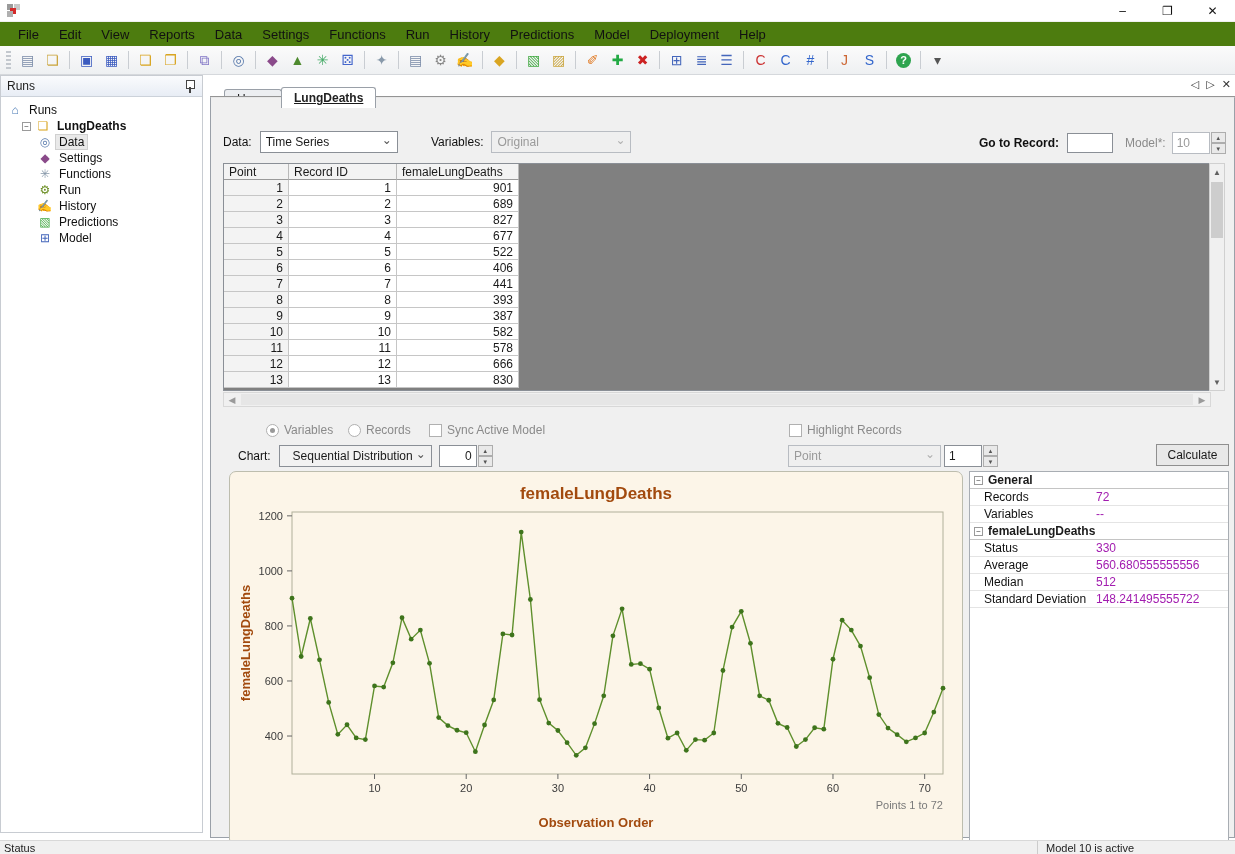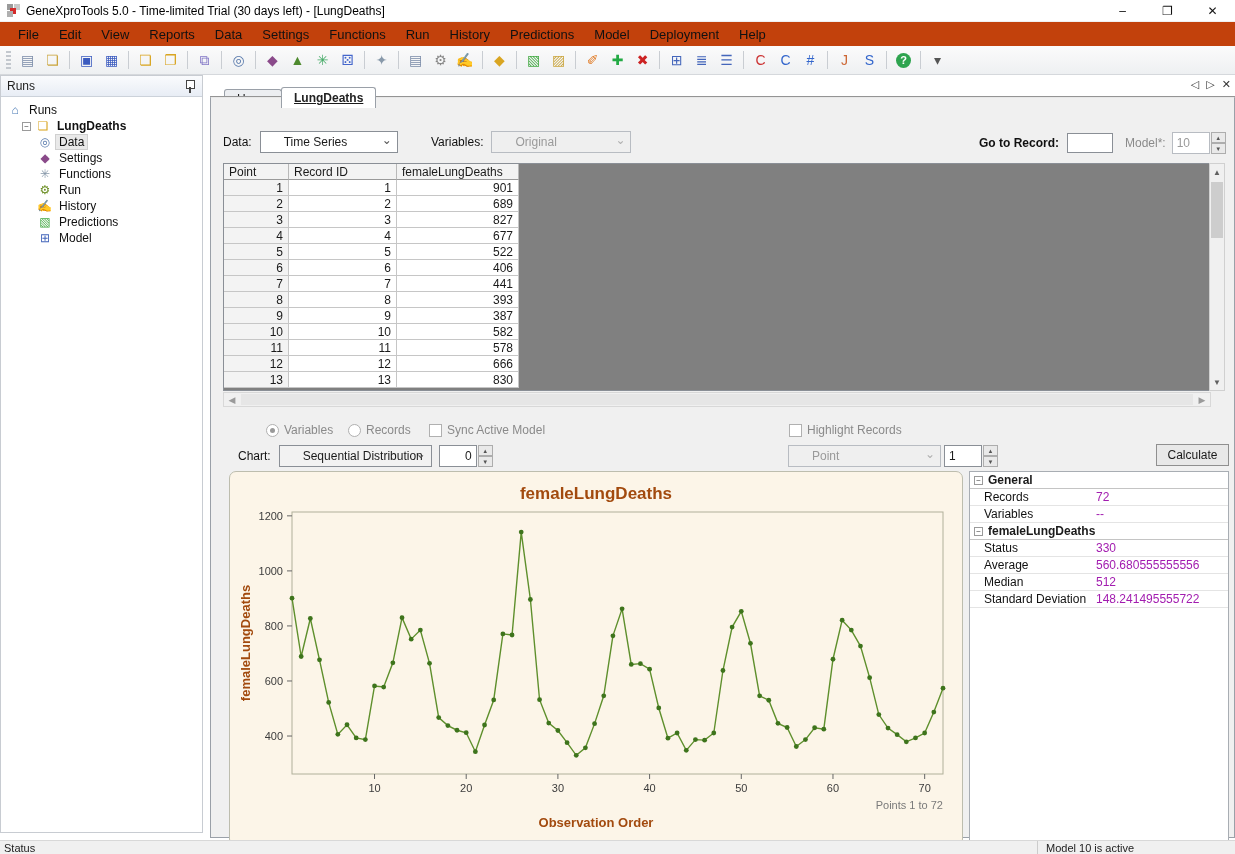--- a/index.html
+++ b/index.html
@@ -11,21 +11,21 @@
     background:#fff; display:flex; align-items:center; border-bottom:1px solid #f0f0f0;}
   #app-logo { width:13px; height:13px; margin:0 6px 0 7px; position:relative; }
   #app-logo .sq { position:absolute; width:6px; height:6px; }
   #titlebar .t-text { font-size:12px; color:#000; }
   #win-controls { margin-left:auto; display:flex; }
   .win-btn { width:45px; height:21px; display:flex; align-items:center; justify-content:center;
     font-size:12px; color:#111; }
 
   
   #menubar { position:absolute; left:0; top:22px; width:1235px; height:24px;
-    background:#c2410c; display:flex; align-items:center; padding-left:8px; }
+    background:#4d7c0f; display:flex; align-items:center; padding-left:8px; }
   .menu-item { padding:4px 10px; font-size:13px; color:#111; }
 
   
   #toolbar { position:absolute; left:0; top:46px; width:1235px; height:29px;
     background:linear-gradient(#fbfbfb,#eef0f2); border-bottom:1px solid #d5d8dc;
     display:flex; align-items:center; padding-left:2px; }
   .tb-grip { width:5px; height:18px; margin:0 4px;
     background:repeating-linear-gradient(#c3c8ce 0 2px, transparent 2px 4px); }
   .tb-icon { width:23px; height:22px; margin:0 1px; display:flex; align-items:center;
     justify-content:center; font-size:14px; border-radius:3px; }
@@ -59,21 +59,21 @@
     background:#eceef1; margin-right:-1px; color:#222; }
   .tab.active { background:#fff; font-weight:bold; height:21px; z-index:2; }
   #tab-nav { position:absolute; right:4px; top:3px; display:flex; gap:7px; font-size:11px; color:#333;}
   #mainpanel { position:absolute; left:0; top:21px; width:1025px; height:742px;
     background:#f0f0f0; border:1px solid #9aa0a8; border-top:2px groove #e8e8e8; }
 
   
   .lbl { font-size:12px; color:#111; }
   .lbl.dis { color:#8a8a8a; }
   .combo { position:relative; background:#fff; border:1px solid #8a8f96; height:22px;
-    font-size:12px; padding:3px 18px 0 23px; white-space:nowrap; overflow:hidden; }
+    font-size:12px; padding:3px 18px 0 5px; white-space:nowrap; overflow:hidden; }
   .combo:after { content:"⌄"; position:absolute; right:5px; top:1px; color:#555; font-size:12px;}
   .combo.dis { background:#efefef; color:#9a9a9a; border-color:#b8bcc2; }
   .combo.dis:after { color:#b0b0b0; }
   .tbox { background:#fff; border:1px solid #8a8f96; height:20px; font-size:12px; padding:2px 4px;}
   .spin { display:flex; }
   .spin .sval { background:#fff; border:1px solid #8a8f96; width:38px; height:22px;
     padding:3px 4px 0; font-size:12px; }
   .spin.dis .sval { color:#9a9a9a; border-color:#b8bcc2; }
   .spin .sbtns { width:15px; height:22px; display:flex; flex-direction:column; margin-left:1px;}
   .spin .sbtns div { flex:1; border:1px solid #adadad; background:#e9e9e9; font-size:6px;
@@ -133,21 +133,20 @@
 </head>
 <body>
 
 <div id="titlebar">
   <div id="app-logo">
     <div class="sq" style="left:0;top:0;background:#9a9a9a"></div>
     <div class="sq" style="left:7px;top:0;background:#c8c8c8"></div>
     <div class="sq" style="left:3px;top:4px;background:#d42a2a"></div>
     <div class="sq" style="left:0;top:7px;background:#b0b0b0"></div>
   </div>
-  <span class="t-text">GeneXproTools 5.0 - Time-limited Trial (30 days left) - [LungDeaths]</span>
   <div id="win-controls">
     <div class="win-btn">–</div>
     <div class="win-btn">❐</div>
     <div class="win-btn">✕</div>
   </div>
 </div>
 
 <div id="menubar">
     <span class="menu-item">File</span>
     <span class="menu-item">Edit</span>

